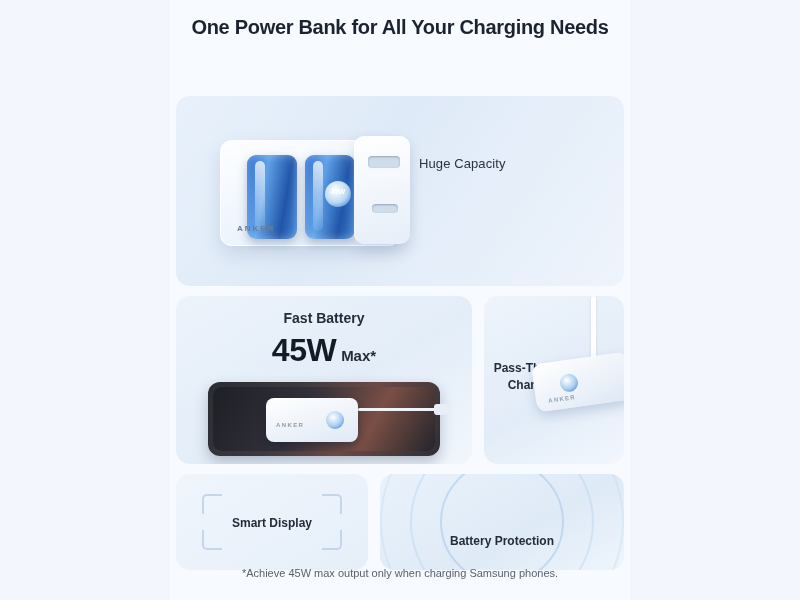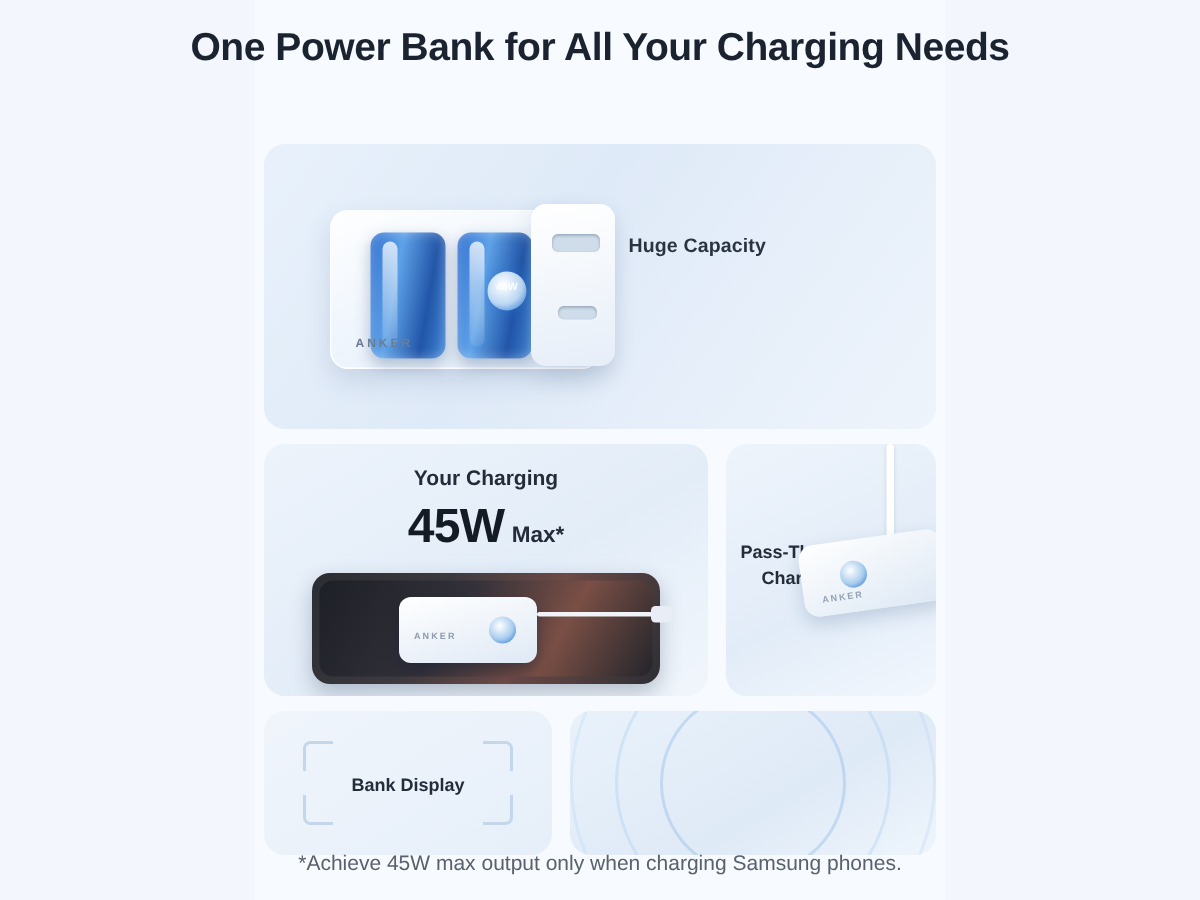--- a/index.html
+++ b/index.html
@@ -29,21 +29,21 @@
     height: 600px;
     background: #f7fafe;
   }
 
   .headline {
     position: absolute;
     left: 100px;
     top: 14px;
     width: 600px;
     text-align: center;
-    font-size: 26px;
+    font-size: 20px;
     line-height: 1.32;
     font-weight: bold;
     color: #1b2330;
     letter-spacing: -0.3px;
   }
 
   
   .card {
     position: absolute;
     border-radius: 14px;
@@ -61,21 +61,21 @@
   }
   #card-capacity .texts {
     position: absolute;
     left: 243px;
     top: 60px;
     width: 200px;
   }
   .cap-label {
     font-size: 13px;
     color: #2a3340;
-    font-weight: bold;
+    font-weight: normal;
     letter-spacing: 0.1px;
   }
   .cap-value-row {
     display: flex;
     align-items: baseline;
     margin-top: 6px;
   }
   .cap-value {
     font-size: 34px;
     font-weight: bold;
@@ -405,21 +405,21 @@
     font-weight: bold;
     color: #232c38;
   }
 
   .footnote {
     position: absolute;
     left: 176px;
     top: 567px;
     width: 448px;
     text-align: center;
-    font-size: 14px;
+    font-size: 11px;
     color: #59616d;
   }
 </style>
 </head>
 <body>
 
 <div class="page">
   <div class="canvas"></div>
 
   <div class="headline">One Power Bank for All Your Charging Needs</div>
@@ -443,21 +443,21 @@
         <div class="pb-port usb-c"></div>
       </div>
     </div>
 
     <div class="texts">
       <div class="cap-label">Huge Capacity</div>
     </div>
   </div>
 
   <div class="card" id="card-fast">
-    <div class="fc-title">Your Charging</div>
+    <div class="fc-title">Fast Battery</div>
     <div class="fc-value-row">
       <div class="fc-value">45W</div>
       <div class="fc-max">Max*</div>
     </div>
     <div class="phone">
       <div class="phone-screen"></div>
       <div class="bank-small">
         <div class="dot"></div>
         <div class="lbl">ANKER</div>
       </div>
@@ -472,25 +472,26 @@
       <div class="dot"></div>
       <div class="lbl">ANKER</div>
     </div>
   </div>
 
   <div class="card" id="card-display">
     <div class="bracket tl"></div>
     <div class="bracket tr"></div>
     <div class="bracket bl"></div>
     <div class="bracket br"></div>
-    <div class="sd-title">Bank Display</div>
+    <div class="sd-title">Smart Display</div>
   </div>
 
   <div class="card" id="card-protect">
     <div class="waves">
       <span></span>
         <span></span>
         <span></span>
     </div>
+    <div class="bp-label">Battery Protection</div>
   </div>
 
   <div class="footnote">*Achieve 45W max output only when charging Samsung phones.</div>
 </div>
 
 </body></html>

